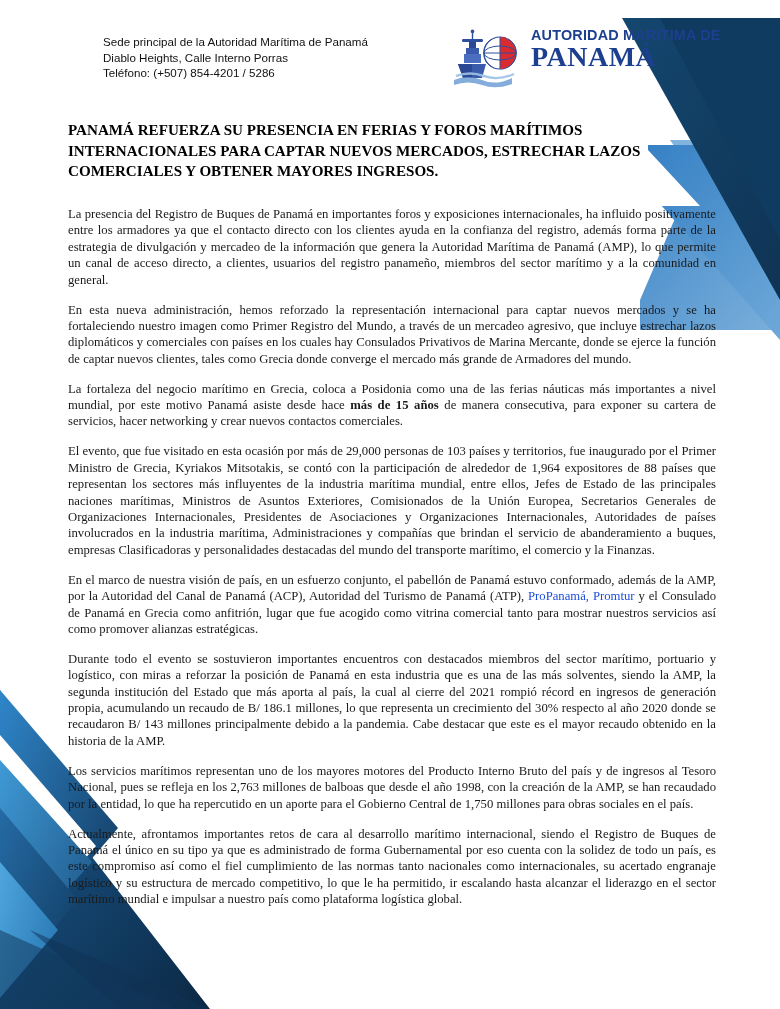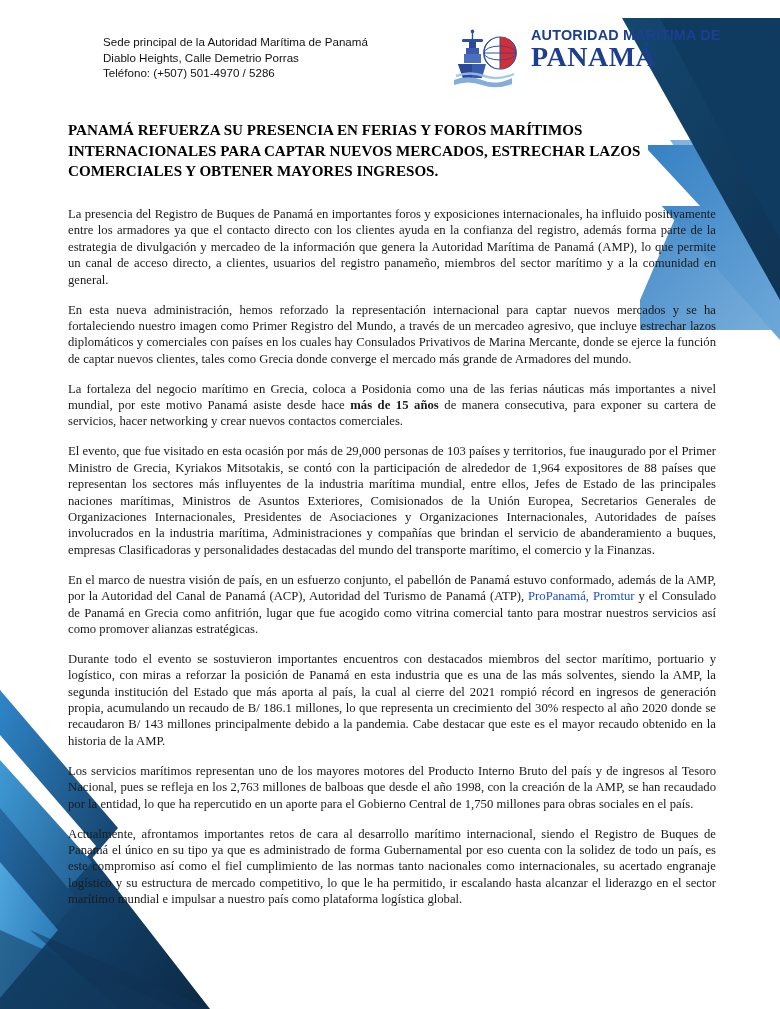--- a/index.html
+++ b/index.html
@@ -171,22 +171,22 @@
       <polygon points="0,930 176,1009 0,1009" fill="#123a5e" opacity="0.55"></polygon>
       <polygon points="30,930 210,1009 120,1009" fill="#0f3154" opacity="0.5"></polygon>
     </g>
   </svg>
 </div>
 
 <div class="page">
 
   <div class="header">
     <div class="contact-line">Sede principal de la Autoridad Marítima de Panamá</div>
-    <div class="contact-line">Diablo Heights, Calle Demetrio Porras</div>
-    <div class="contact-line">Teléfono: (+507) 501-4970 / 5286</div>
+    <div class="contact-line">Diablo Heights, Calle Interno Porras</div>
+    <div class="contact-line">Teléfono: (+507) 854-4201 / 5286</div>
   </div>
 
   <div class="logo-block">
     <svg class="logo-mark" viewBox="0 0 72 62" xmlns="http://www.w3.org/2000/svg">
 
       <circle cx="48" cy="25" r="16" fill="#ffffff" stroke="#2e4e9e" stroke-width="1.1"></circle>
       <path d="M48 9 A16 16 0 0 1 48 41 Z" fill="#d92b30"></path>
       <path d="M40 11 A16 16 0 0 0 40 39" fill="none" stroke="#2e4e9e" stroke-width="1"></path>
       <path d="M56 11 A16 16 0 0 1 56 39" fill="none" stroke="#2e4e9e" stroke-width="1"></path>
       <ellipse cx="48" cy="25" rx="16" ry="7" fill="none" stroke="#2e4e9e" stroke-width="1"></ellipse>

